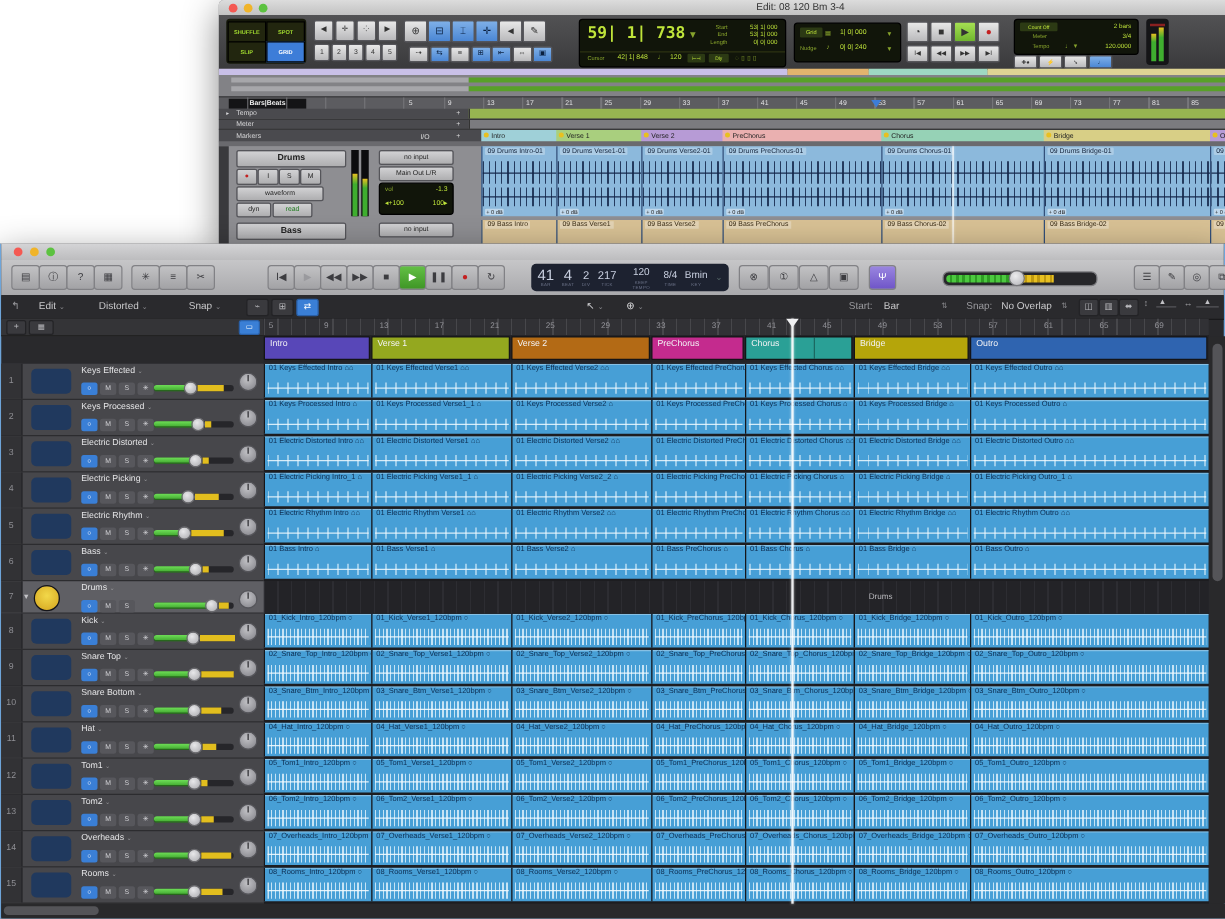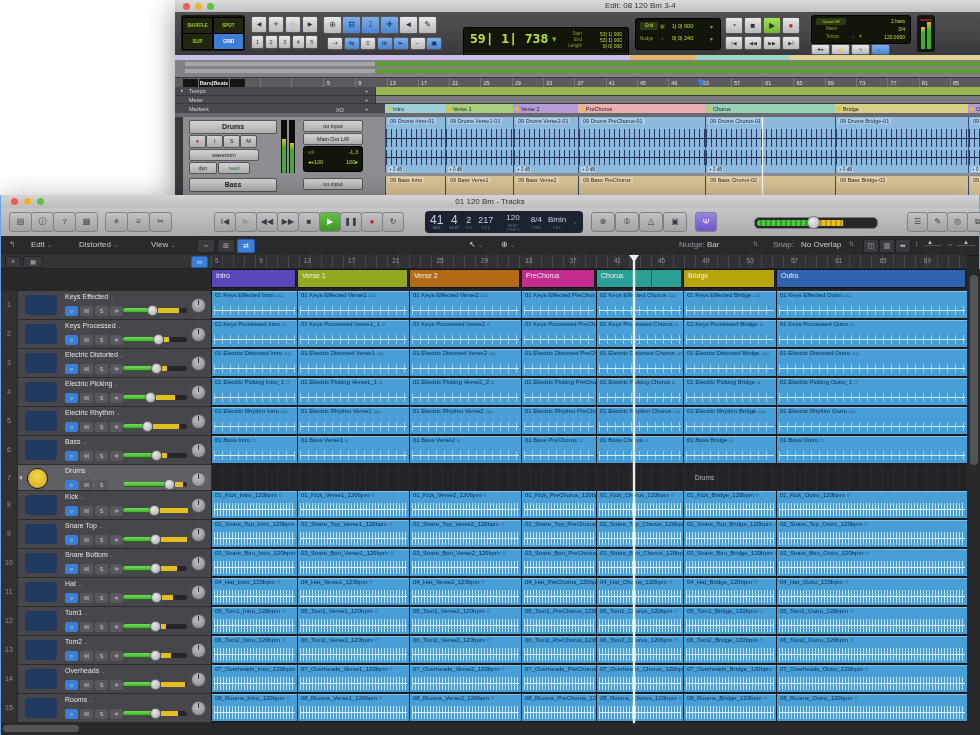--- a/index.html
+++ b/index.html
@@ -144,21 +144,21 @@
           <div class="pt-btn" style="left: 95px; top: 2px; width: 17px; height: 16px; line-height: 16px; font-size: 8px;">✎</div>
           <div class="pt-btn" style="left: 4px; top: 23px; width: 14px; height: 11px; line-height: 11px; font-size: 6px;">⇢</div>
           <div class="pt-btn blue" style="left: 20.5px; top: 23px; width: 14px; height: 11px; line-height: 11px; font-size: 6px;">⇆</div>
           <div class="pt-btn" style="left: 37px; top: 23px; width: 14px; height: 11px; line-height: 11px; font-size: 6px;">≡</div>
           <div class="pt-btn blue" style="left: 53.5px; top: 23px; width: 14px; height: 11px; line-height: 11px; font-size: 6px;">⊞</div>
           <div class="pt-btn blue" style="left: 70px; top: 23px; width: 14px; height: 11px; line-height: 11px; font-size: 6px;">⇤</div>
           <div class="pt-btn" style="left: 86.5px; top: 23px; width: 14px; height: 11px; line-height: 11px; font-size: 6px;">⇔</div>
           <div class="pt-btn blue" style="left: 103px; top: 23px; width: 14px; height: 11px; line-height: 11px; font-size: 6px;">▣</div>
         </div>
 
-      <div class="lcdbox" style="left:288px;top:3px;width:164px;height:37px;margin-top:12px;">
+      <div class="lcdbox" style="left:288px;top:3px;width:164px;height:37px;">
         <div class="abs" style="left:6px;top:3px;font-size:13px;font-weight:bold;font-family:'DejaVu Sans Mono',monospace;">59| 1| 738</div>
         <div class="abs lcd-dim" style="left:88px;top:6px;font-size:9px;">▾</div>
         <div class="abs lcd-dim" style="left:100px;top:3px;font-size:4.5px;text-align:right;width:18px;line-height:6px;">
           <span>Start</span><br>
           <span>End</span><br>
           <span>Length</span>
         </div>
         <div class="abs" style="left:120px;top:3px;font-size:5px;text-align:right;width:38px;line-height:6px;">
           <span>53| 1| 000</span><br>
           <span>53| 1| 000</span><br>
@@ -376,21 +376,20 @@
         </div>
       </div>
     <div class="playhead" style="left:587px;top:117px;height:78px;"></div>
   </div>
 
   <div id="lg" class="win">
     <div class="abs lg-titlebar">
       <div class="tl" style="left:10px;top:3px;background:#f45952;"></div>
       <div class="tl" style="left:23px;top:3px;background:#f0b429;"></div>
       <div class="tl" style="left:36px;top:3px;background:#5cc240;"></div>
-      <div class="lg-title">01 120 Bm - Tracks</div>
     </div>
     <div class="abs lg-toolbar">
       <div id="lg-g1">
           <div class="lg-btn" style="left: 8px; top: 4px; width: 21px;">▤</div>
           <div class="lg-btn" style="left: 30px; top: 4px; width: 21px;">ⓘ</div>
           <div class="lg-btn" style="left: 52px; top: 4px; width: 21px;">?</div>
           <div class="lg-btn" style="left: 74px; top: 4px; width: 21px;">▦</div>
         </div>
       <div id="lg-g2">
           <div class="lg-btn" style="left: 104px; top: 4px; width: 21px;">✳</div>
@@ -457,29 +456,29 @@
           <div class="lg-btn" style="left: 926px; top: 4px; width: 19px;">✎</div>
           <div class="lg-btn" style="left: 946px; top: 4px; width: 19px;">◎</div>
           <div class="lg-btn" style="left: 966px; top: 4px; width: 19px;">⧉</div>
         </div>
     </div>
 
     <div class="abs lg-menubar">
       <span class="menu" style="left:8px;color:#9a9a9e;">↰</span>
       <span class="menu" style="left:30px;"><span>Edit</span> <span class="c">⌄</span></span>
       <span class="menu" style="left:78px;"><span>Distorted</span> <span class="c">⌄</span></span>
-      <span class="menu" style="left:150px;"><span>View</span> <span class="c">⌄</span></span>
+      <span class="menu" style="left:150px;"><span>Snap</span> <span class="c">⌄</span></span>
       <div id="lg-menuicons">
           <div class="mini" style="left: 196px; top: 3px; width: 16px; height: 12px; line-height: 12px;">⌁</div>
           <div class="mini" style="left: 216px; top: 3px; width: 16px; height: 12px; line-height: 12px;">⊞</div>
           <div class="mini blue" style="left: 236px; top: 3px; width: 16px; height: 12px; line-height: 12px;">⇄</div>
         </div>
       <span class="menu" style="left:468px;color:#d8d8da;"><span>↖</span> <span class="c">⌄</span></span>
       <span class="menu" style="left:500px;color:#d8d8da;"><span>⊕</span> <span class="c">⌄</span></span>
-      <span class="menu" style="left:678px;color:#9a9a9e;">Nudge:</span>
+      <span class="menu" style="left:678px;color:#9a9a9e;">Start:</span>
       <span class="menu" style="left:706px;"><span>Bar</span></span>
       <span class="menu" style="left:752px;color:#86868a;font-size:6px;">⇅</span>
       <span class="menu" style="left:772px;color:#9a9a9e;">Snap:</span>
       <span class="menu" style="left:800px;"><span>No Overlap</span></span>
       <span class="menu" style="left:848px;color:#86868a;font-size:6px;">⇅</span>
       <div id="lg-zoombtns">
           <div class="mini" style="left: 862px; top: 3px; width: 14px; height: 12px; line-height: 12px;">◫</div>
           <div class="mini" style="left: 878px; top: 3px; width: 14px; height: 12px; line-height: 12px;">▥</div>
           <div class="mini" style="left: 894px; top: 3px; width: 14px; height: 12px; line-height: 12px;">⬌</div>
         </div>

